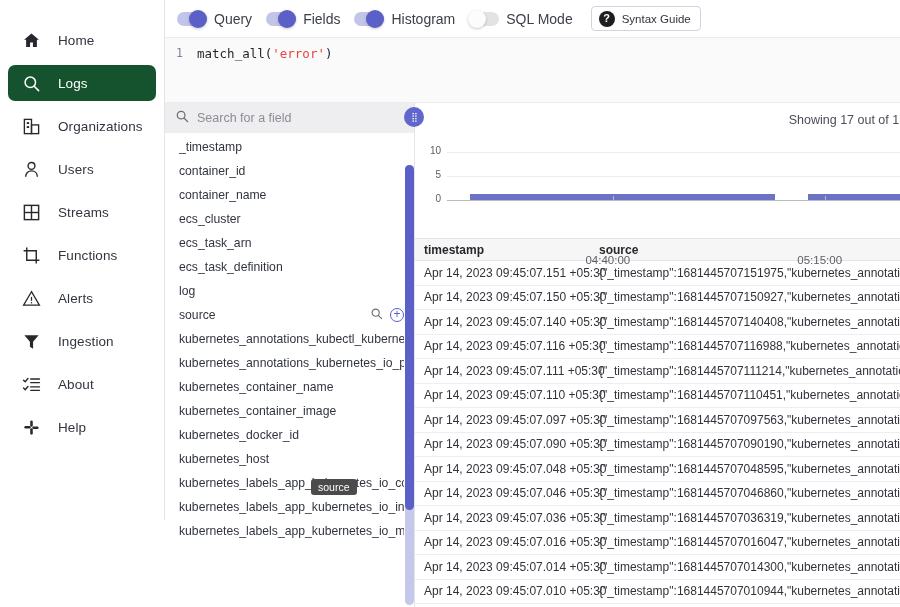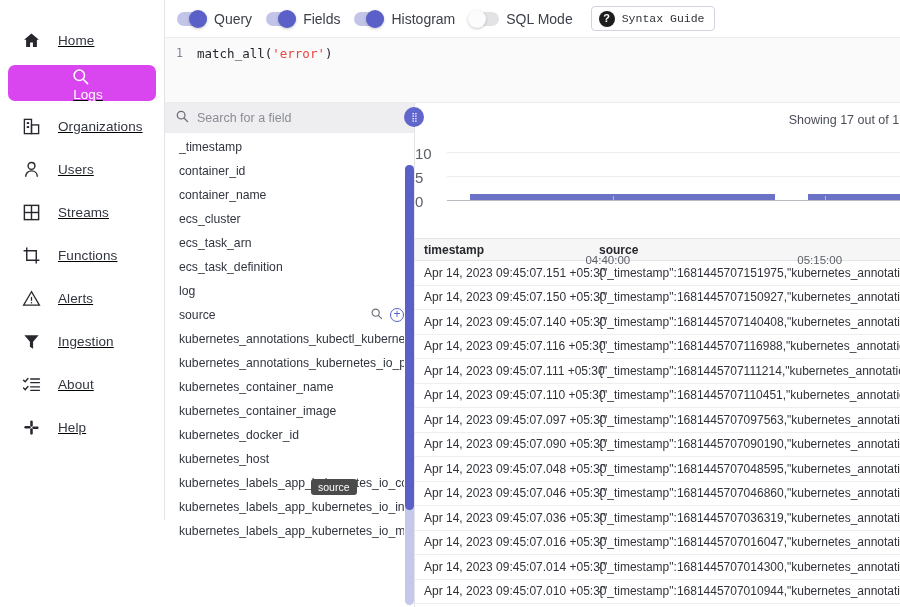--- a/index.html
+++ b/index.html
@@ -11,31 +11,30 @@
   }
   #app { display: flex; width: 900px; height: 607px; position: relative; }
 
   
   #sidebar {
     width: 165px; height: 520px;
     background: #ffffff;
     border-right: 1px solid #e4e4e8;
     padding-top: 22px;
     flex: 0 0 165px;
-    text-decoration: underline;
   }
   .nav-item {
     display: flex; align-items: center;
     height: 36px; margin: 0 8px 7px 8px;
     padding-left: 12px;
     border-radius: 7px;
     color: #31353f;
     cursor: pointer;
   }
-  .nav-item.active { background: #d946ef; color: #ffffff; flex-direction: column; }
+  .nav-item.active { background: #14532d; color: #ffffff; }
   .nav-ico {
     width: 22px; height: 22px;
     display: flex; align-items: center; justify-content: center;
     margin-right: 16px;
     flex: 0 0 22px;
   }
   .nav-ico svg { display: block; }
   .nav-label { font-size: 13.5px; letter-spacing: .1px; }
 
   
@@ -69,21 +68,21 @@
     border: 1px solid #d2d3e0; border-radius: 4px;
     background: #fff; cursor: pointer; margin-left: 4px;
   }
   #syntax-guide .qm {
     width: 16px; height: 16px; border-radius: 50%;
     background: #1d1d1f; color: #fff;
     font-size: 11px; font-weight: bold;
     display: flex; align-items: center; justify-content: center;
     line-height: 1;
   }
-  #syntax-guide .sg-label { font-size: 11.5px; color: #2f3239; font-family: Liberation Mono, monospace; }
+  #syntax-guide .sg-label { font-size: 11.5px; color: #2f3239; }
 
   
   #editor {
     height: 65px; background: #fafafa;
     border-bottom: 1px solid #ececed;
     display: flex; padding-top: 6px;
     font-family: "DejaVu Sans Mono", monospace;
   }
   #editor .gutter {
     width: 18px; text-align: right;
@@ -163,21 +162,21 @@
   }
 
   
   #results { flex: 1; display: flex; flex-direction: column; min-width: 0; }
   #hist-area { height: 135px; position: relative; padding: 0; }
   #hits-label {
     position: absolute; right: 0px; top: 10px;
     font-size: 12.5px; color: #4b4e57; white-space: nowrap;
   }
   #chart { position: absolute; left: 0; top: 45px; right: 0; height: 85px; }
-  .ytick { position: absolute; font-size: 15px; color: #5d6067; text-align: left; width: 26px; }
+  .ytick { position: absolute; font-size: 10px; color: #5d6067; text-align: right; width: 26px; }
   .gridline { position: absolute; left: 32px; right: 0; height: 1px; background: #ececed; }
   .axisline { position: absolute; left: 32px; right: 0; height: 1px; background: #b9bbc0; }
   .bar { position: absolute; background: #6c73c6; }
   .xtick { position: absolute; font-size: 11.5px; color: #5d6067; margin-top: 48px; }
   .xtickmark { position: absolute; width: 1px; height: 4px; background: #b9bbc0; }
 
   
   #table { flex: 1; overflow: hidden; border-top: 1px solid #e4e4e8; }
   .thead {
     height: 22px; background: #f6f6f7;

